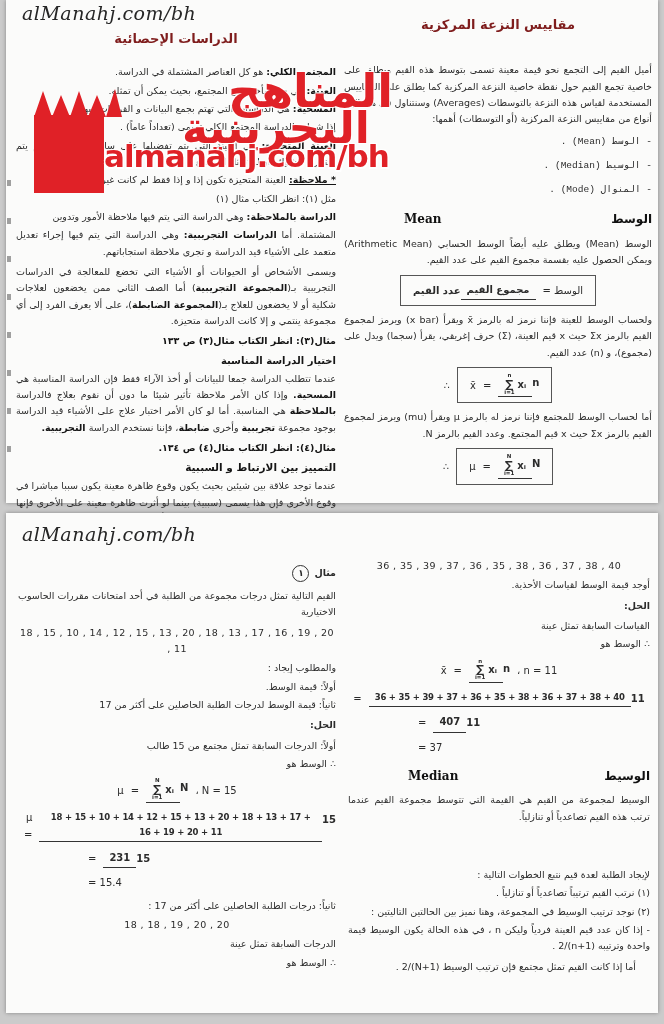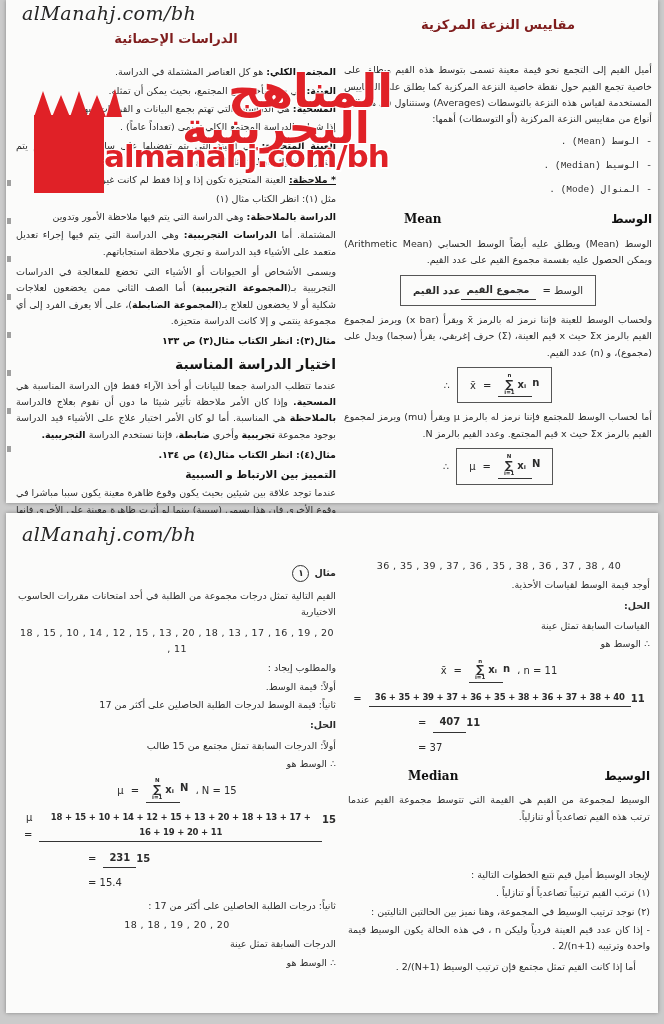--- a/index.html
+++ b/index.html
@@ -74,21 +74,21 @@
     <p class="ln"><span class="b">العينة:</span><span> هي جزء مأخوذ من المجتمع، بحيث يمكن أن تمثله.</span></p>
     <p class="ln"><span class="b">المسحية:</span><span> هي الدراسات التي تهتم بجمع البيانات و القراءات فيها .</span></p>
     <p class="ln">إذا شملت الدراسة المجتمع الكلي تسمى (تعداداً عاماً) .</p>
     <p class="ln"><span class="b">العينة المتحيزة:</span><span> هي العينة التي يتم تفضيلها على سائر العينات إذا لم يتم اختيارها عشوائياً أو لم تمثل المجتمع .</span></p>
     <p class="ln"><span class="b u">* ملاحظة:</span><span> العينة المتحيزة تكون إذا و إذا فقط لم كانت غير عشوائية .</span></p>
     <p class="ln">مثل (١): انظر الكتاب مثال (١)</p>
     <p class="ln"><span class="b">الدراسة بالملاحظة:</span><span> وهي الدراسة التي يتم فيها ملاحظة الأمور وتدوين</span></p>
     <p><span>المشتملة. أما </span><span class="b">الدراسات التجريبية:</span><span> وهي الدراسة التي يتم فيها إجراء تعديل متعمد على الأشياء قيد الدراسة و تجرى ملاحظة استجاباتهم.</span></p>
     <p><span>ويسمى الأشخاص أو الحيوانات أو الأشياء التي تخضع للمعالجة في الدراسات التجريبية بـ(</span><span class="b">المجموعة التجريبية</span><span>) أما الصف الثاني ممن يخضعون لعلاجات شكلية أو لا يخضعون للعلاج بـ(</span><span class="b">المجموعة الضابطة</span><span>)، على ألا يعرف الفرد إلى أي مجموعة ينتمي و إلا كانت الدراسة متحيزة.</span></p>
     <p class="ln b">مثال(٣): انظر الكتاب مثال(٣) ص ١٣٣</p>
-    <p class="ln b" style="font-size:14px">اختيار الدراسة المناسبة</p>
+    <p class="ln b" style="font-size:10px">اختيار الدراسة المناسبة</p>
     <p><span>عندما تتطلب الدراسة جمعا للبيانات أو أخذ الآراء فقط فإن الدراسة المناسبة هي </span><span class="b">المسحية.</span><span> وإذا كان الأمر ملاحظة تأثير شيئا ما دون أن نقوم بعلاج فالدراسة </span><span class="b">بالملاحظة</span><span> هي المناسبة. أما لو كان الأمر اختبار علاج على الأشياء قيد الدراسة بوجود مجموعة </span><span class="b">تجريبية</span><span> وأخرى </span><span class="b">ضابطة</span><span>، فإننا نستخدم الدراسة </span><span class="b">التجريبية.</span></p>
     <p class="ln b">مثال(٤): انظر الكتاب مثال(٤) ص ١٣٤.</p>
     <p class="ln b" style="font-size:10.5px">التمييز بين الارتباط و السببية</p>
     <p>عندما توجد علاقة بين شيئين بحيث يكون وقوع ظاهرة معينة يكون سببا مباشرا في وقوع الأخرى فإن هذا يسمى (سببية) بينما لو أثرت ظاهرة معينة على الأخرى فإنها تسمى (ارتباط)، وقد يكون هذا الارتباط قويا أو ضعيفا.</p>
     <p class="ln b">مثال (٥): انظر الكتاب مثال(٥) ص١٣٤</p>
   </div>
 
   <div class="col" id="p1-right">
     <div class="doc-title">مقاييس النزعة المركزية</div>
     <p style="margin-top:26px">أميل القيم إلى التجمع نحو قيمة معينة تسمى بتوسط هذه القيم ويطلق على خاصية تجمع القيم حول نقطة خاصية النزعة المركزية كما يطلق على المقاييس المستخدمة لقياس هذه النزعة بالتوسطات (Averages) وسنتناول في هذا البند أنواع من مقاييس النزعة المركزية (أو التوسطات) أهمها:</p>
@@ -253,20 +253,20 @@
       </span>
     </div>
     <div class="eqrow shift">
       <span>= 37</span>
     </div>
     <div class="sec-head">
       <span>الوسيط</span>
       <span class="en">Median</span>
     </div>
     <p style="text-align:justify">الوسيط لمجموعة من القيم هي القيمة التي تتوسط مجموعة القيم عندما ترتب هذه القيم تصاعدياً أو تنازلياً.</p>
-    <p class="ln median-gap">لإيجاد الوسيط أميل قيم نتبع الخطوات التالية :</p>
+    <p class="ln median-gap">لإيجاد الطلبة لعدة قيم نتبع الخطوات التالية :</p>
     <p class="ln">(١) نرتب القيم ترتيباً تصاعدياً أو تنازلياً .</p>
     <p class="ln">(٢) نوجد ترتيب الوسيط في المجموعة، وهنا نميز بين الحالتين التاليتين :</p>
     <p style="text-align:justify">- إذا كان عدد قيم العينة فردياً وليكن n ، في هذه الحالة يكون الوسيط قيمة واحدة وترتيبه (n+1)/2 .</p>
     <p class="ln" style="padding-right:14px">أما إذا كانت القيم تمثل مجتمع فإن ترتيب الوسيط (N+1)/2 .</p>
 
   </div>
 </div>
 
 </body></html>

